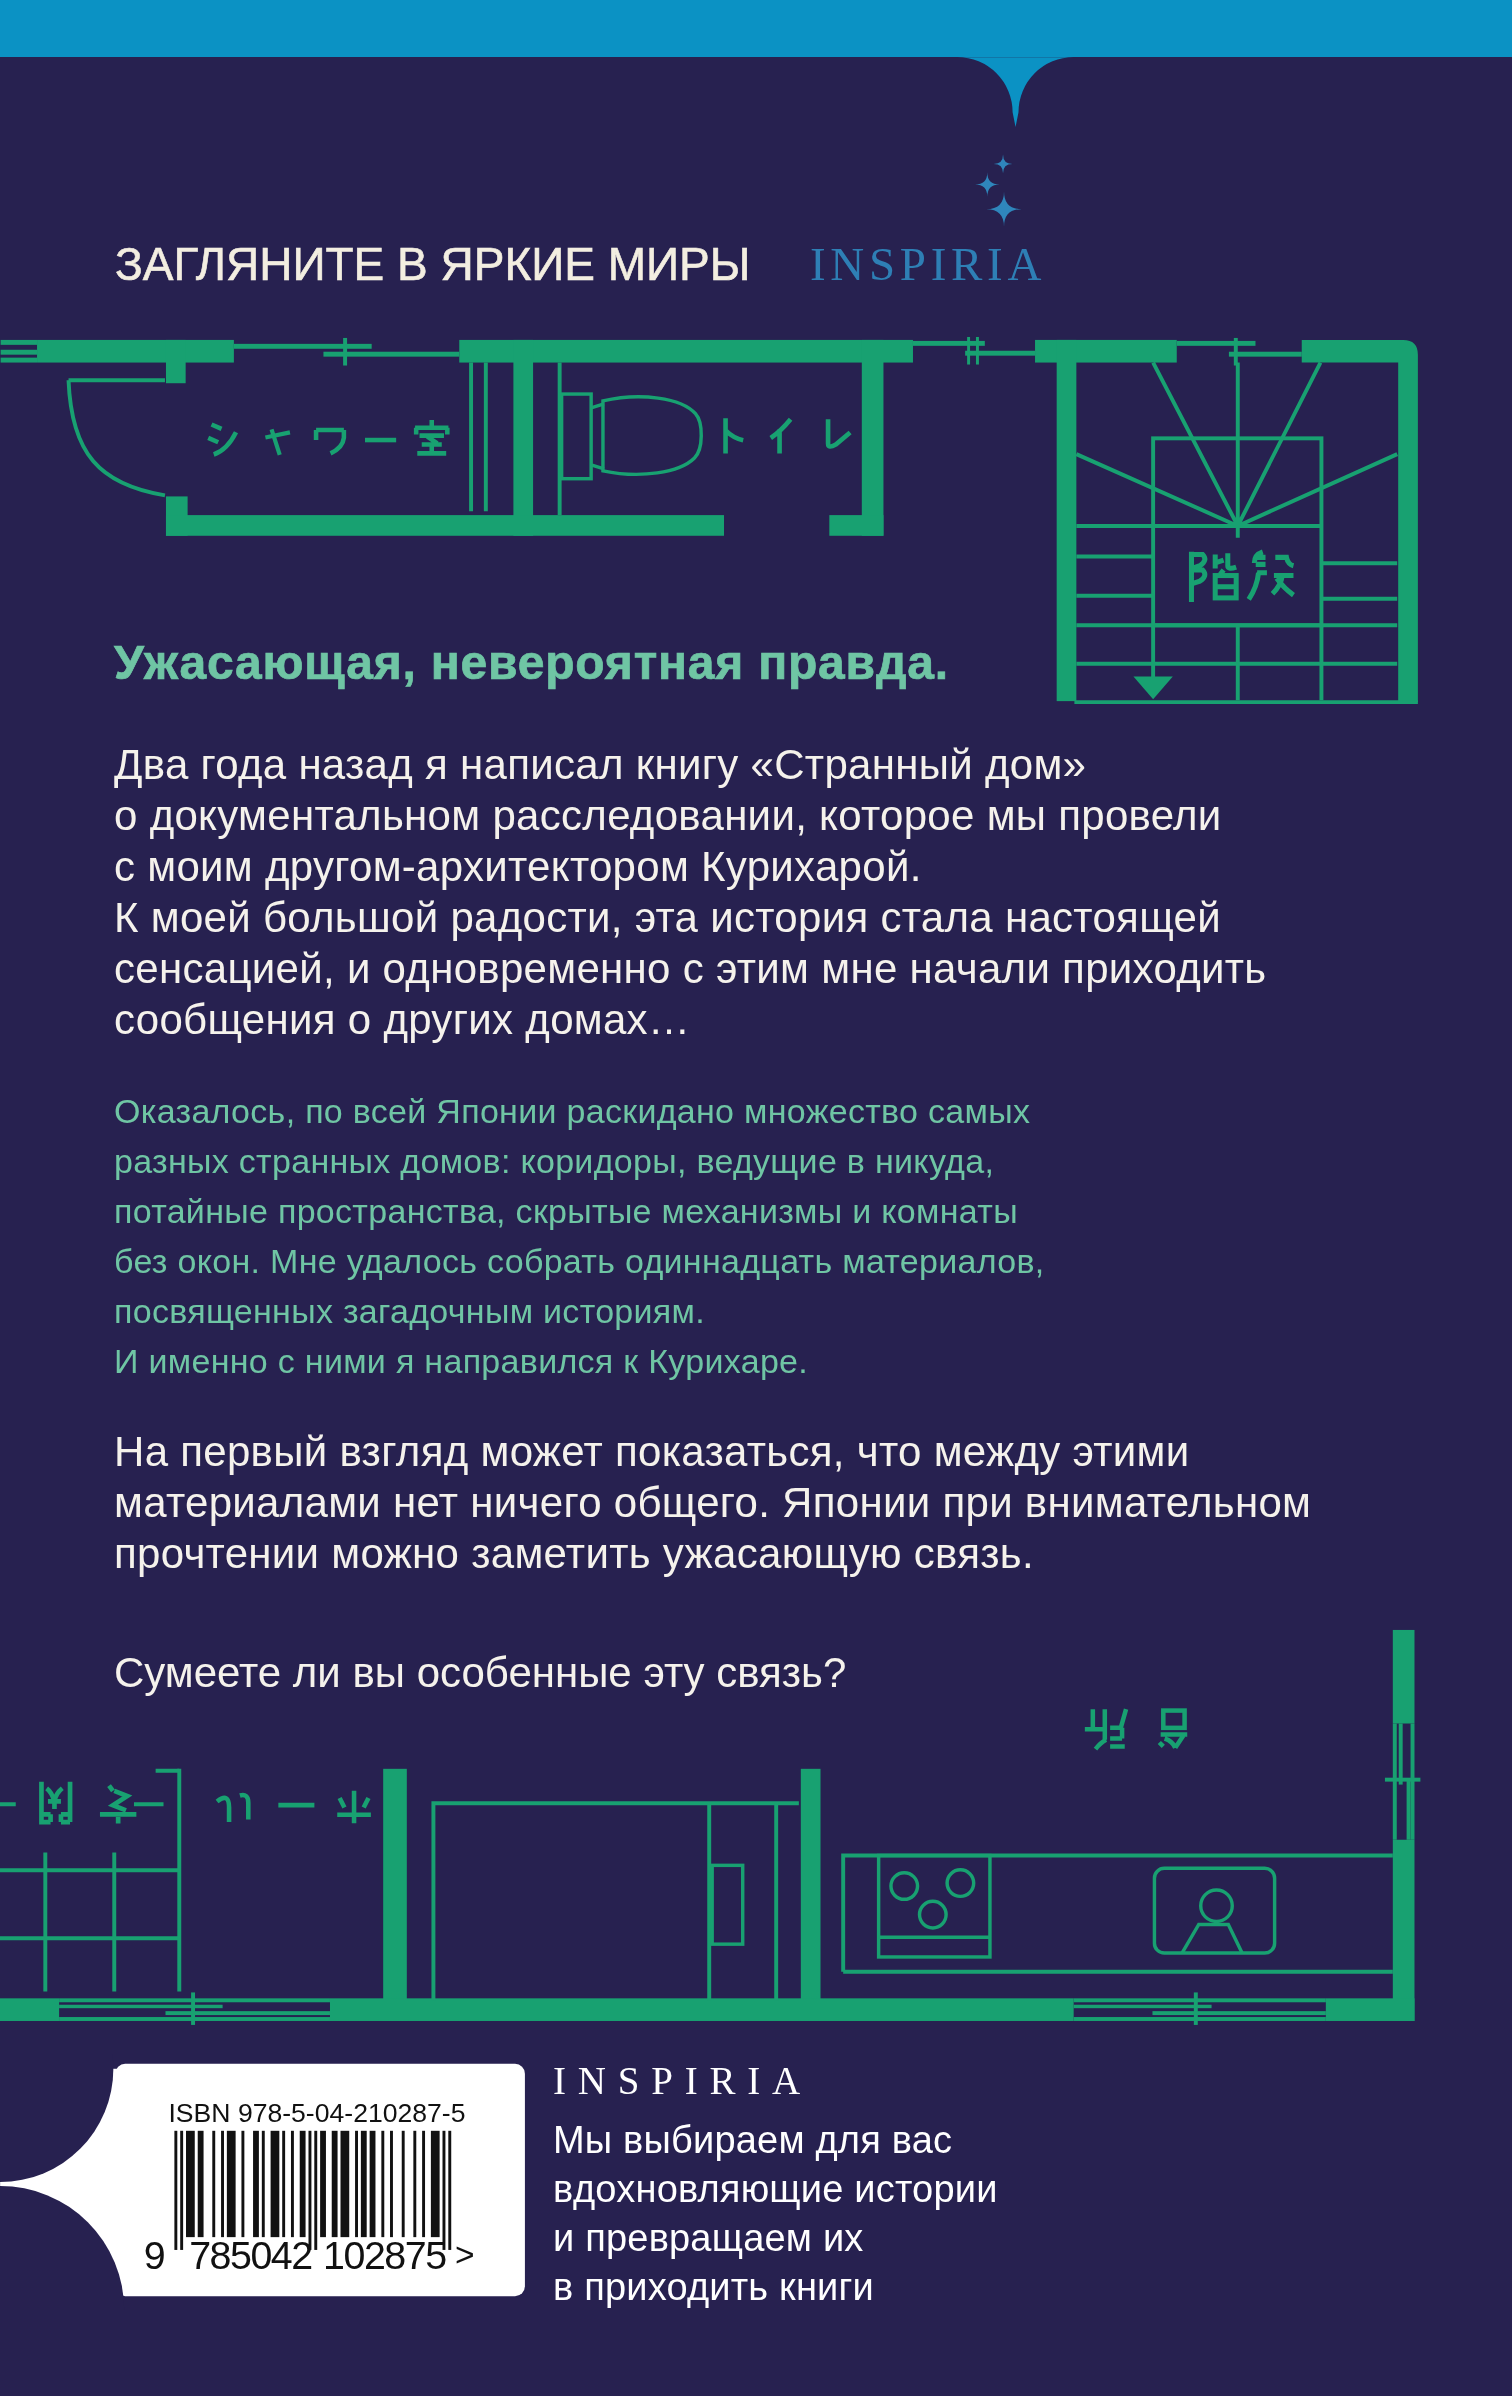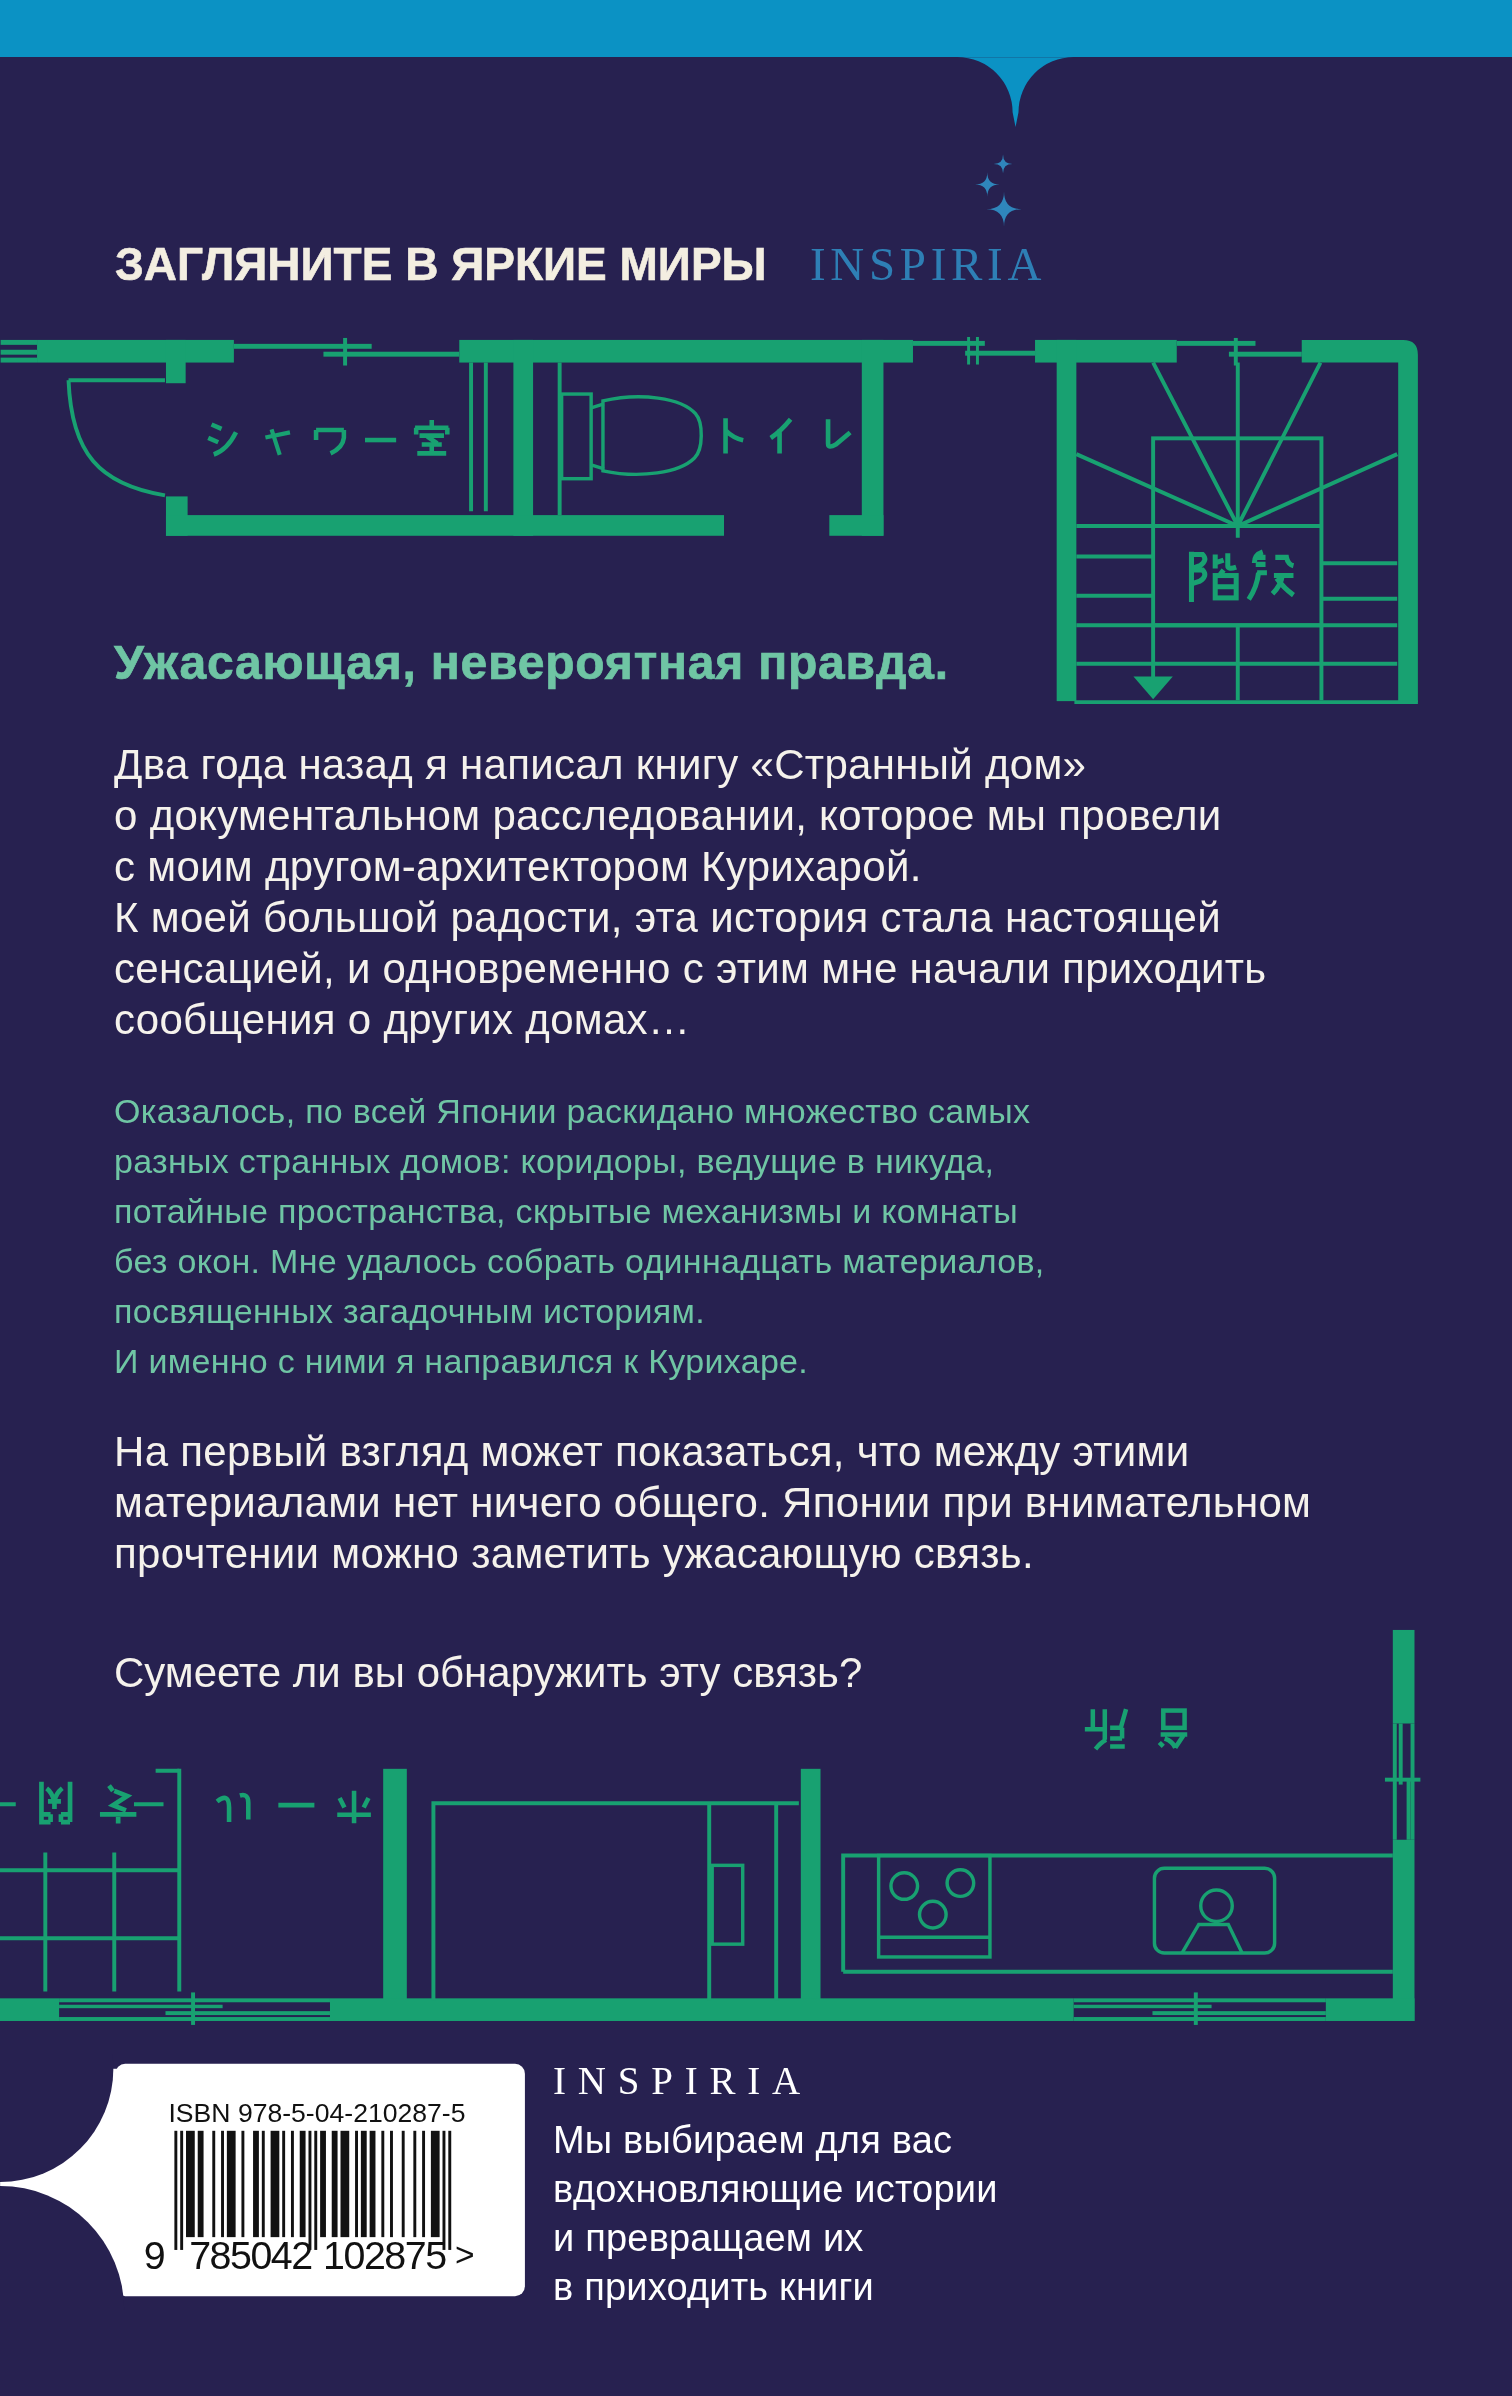--- a/index.html
+++ b/index.html
@@ -16,21 +16,21 @@
 <svg class="abs" style="left:930;top:57px;" width="177" height="79" viewBox="0 0 180 80">
   <path d="M28,0 A56,56 0 0 1 84,56 L87,71 L90,56 A56,56 0 0 1 146,0 Z" fill="#0b92c4"></path>
 </svg>
 
 <svg class="abs" style="left:946px;top:138px;" width="118" height="99" viewBox="0 0 120 100">
   <path d="M0,-9.5 Q0,0 -9.5,0 Q0,0 0,9.5 Q0,0 9.5,0 Q0,0 0,-9.5 Z" fill="#2f86bc" transform="translate(58,26)"></path>
   <path d="M0,-12.5 Q0,0 -12.5,0 Q0,0 0,12.5 Q0,0 12.5,0 Q0,0 0,-12.5 Z" fill="#2f86bc" transform="translate(42,47)"></path>
   <path d="M0,-18 Q0,0 -18,0 Q0,0 0,18 Q0,0 18,0 Q0,0 0,-18 Z" fill="#2f86bc" transform="translate(59,72)"></path>
 </svg>
 
-<div class="abs" style="left:115px;top:241px;font-size:46px;line-height:1;font-weight:bold;color:#f3eee1;letter-spacing:0px;-webkit-text-stroke:0.6px #f3eee1;white-space:nowrap;">ЗАГЛЯНИТЕ В ЯРКИЕ МИРЫ</div>
+<div class="abs" style="left:115px;top:241px;font-size:46px;line-height:1;font-weight:normal;color:#f3eee1;letter-spacing:0px;-webkit-text-stroke:0.6px #f3eee1;white-space:nowrap;">ЗАГЛЯНИТЕ В ЯРКИЕ МИРЫ</div>
 
 <div class="abs" style="left:810px;top:241px;font-family:'Liberation Serif',serif;font-size:47px;line-height:1;color:#2e7fb5;letter-spacing:4.7px;white-space:nowrap;">INSPIRIA</div>
 
 <div class="abs" style="left:114px;top:639px;font-size:48px;line-height:1;font-weight:bold;color:#6fc5a4;letter-spacing:0.8px;-webkit-text-stroke:0.7px #6fc5a4;white-space:nowrap;">Ужасающая, невероятная правда.</div>
 
 <div class="abs" style="left:114px;top:739px;font-size:42px;line-height:51px;color:#f5f2ec;letter-spacing:0.3px;white-space:pre;">Два года назад я написал книгу «Странный дом»
 о документальном расследовании, которое мы провели
 с моим другом-архитектором Курихарой.
 К моей большой радости, эта история стала настоящей
 сенсацией, и одновременно с этим мне начали приходить
@@ -40,21 +40,21 @@
 разных странных домов: коридоры, ведущие в никуда,
 потайные пространства, скрытые механизмы и комнаты
 без окон. Мне удалось собрать одиннадцать материалов,
 посвященных загадочным историям.
 И именно с ними я направился к Курихаре.</div>
 
 <div class="abs" style="left:114px;top:1426px;font-size:42px;line-height:51px;color:#f5f2ec;letter-spacing:0.3px;white-space:pre;">На первый взгляд может показаться, что между этими
 материалами нет ничего общего. Японии при внимательном
 прочтении можно заметить ужасающую связь.</div>
 
-<div class="abs" style="left:114px;top:1652px;font-size:42px;line-height:1;color:#f5f2ec;white-space:nowrap;">Сумеете ли вы обнаружить эту связь?</div>
+<div class="abs" style="left:114px;top:1652px;font-size:42px;line-height:1;color:#f5f2ec;white-space:nowrap;">Сумеете ли вы особенные эту связь?</div>
 
 <svg class="abs" style="left:0;top:335px;" width="1512" height="374" viewBox="0 340 1535 380">
 <g fill="#18a171" stroke="none">
 
   <rect x="37" y="345" width="200" height="23"></rect>
 
   <rect x="0" y="345" width="37" height="5"></rect>
   <rect x="0" y="355" width="37" height="5"></rect>
   <rect x="0" y="363" width="37" height="5"></rect>
 

